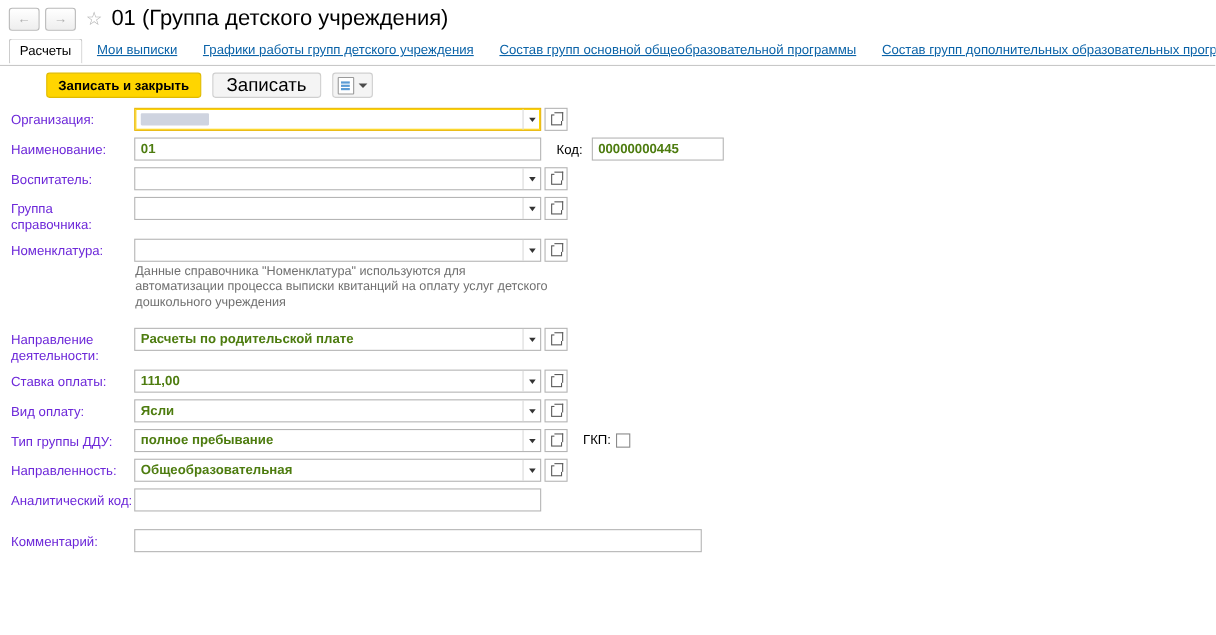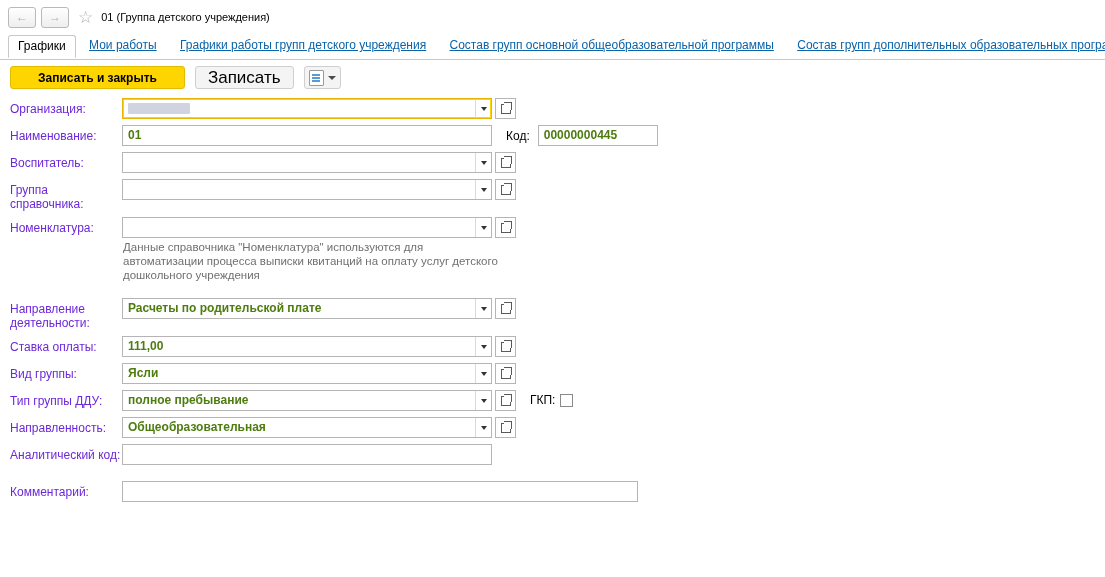--- a/index.html
+++ b/index.html
@@ -44,21 +44,21 @@
     cursor: default;
   }
   .navbtn.disabled { color: #aeaeae; }
   .star {
     color: #b0b0b0;
     font-size: 17px;
     margin: 0 8px 0 4px;
     line-height: 1;
   }
   .title-text {
-    font-size: 11px;
+    font-size: 20px;
     color: #000;
   }
 
   
   .tabbar {
     position: relative;
     height: 26px;
     border-bottom: 1px solid #c8c8c8;
     padding-left: 8px;
     box-sizing: border-box;
@@ -92,25 +92,26 @@
     padding: 5px 0 0 10px;
     box-sizing: border-box;
   }
   .btn-primary {
     background: #ffd500;
     border: 1px solid #e0bb00;
     border-radius: 3px;
     font-size: 12px;
     font-weight: bold;
     color: #000;
-    padding: 4px 27px;
+    padding: 4px 10px;
     height: 23px;
     box-sizing: border-box;
     line-height: 14px;
     cursor: default;
+    margin-left: 32px;
   }
   .btn-plain {
     background: #f4f4f4;
     border: 1px solid #cfcfcf;
     border-radius: 3px;
     font-size: 17px;
     color: #000;
     padding: 4px 12px;
     height: 23px;
     box-sizing: border-box;
@@ -286,22 +287,22 @@
 <div class="window">
 
   <div class="titlebar">
     <div class="navbtn disabled">←</div>
     <div class="navbtn disabled">→</div>
     <div class="star">☆</div>
     <div class="title-text">01 (Группа детского учреждения)</div>
   </div>
 
   <div class="tabbar">
-    <span class="tab active">Графики</span>
-    <span class="tab">Мои работы</span>
+    <span class="tab active">Расчеты</span>
+    <span class="tab">Мои выписки</span>
     <span class="tab">Графики работы групп детского учреждения</span>
     <span class="tab">Состав групп основной общеобразовательной программы</span>
     <span class="tab">Состав групп дополнительных образовательных программ</span>
   </div>
 
   <div class="cmdbar">
     <div class="btn-primary">Записать и закрыть</div>
     <div class="btn-plain">Записать</div>
     <div class="btn-icon">
       <span class="print-glyph"></span>
@@ -402,21 +403,21 @@
         <span class="dropbtn">
             <span class="caret"></span>
           </span>
       </div>
       <div class="selbtn">
           <span class="sel-glyph"></span>
         </div>
     </div>
 
     <div class="row">
-      <div class="lbl">Вид группы:</div>
+      <div class="lbl">Вид оплату:</div>
       <div class="field w370">
         <span class="val">Ясли</span>
         <span class="dropbtn">
             <span class="caret"></span>
           </span>
       </div>
       <div class="selbtn">
           <span class="sel-glyph"></span>
         </div>
     </div>

